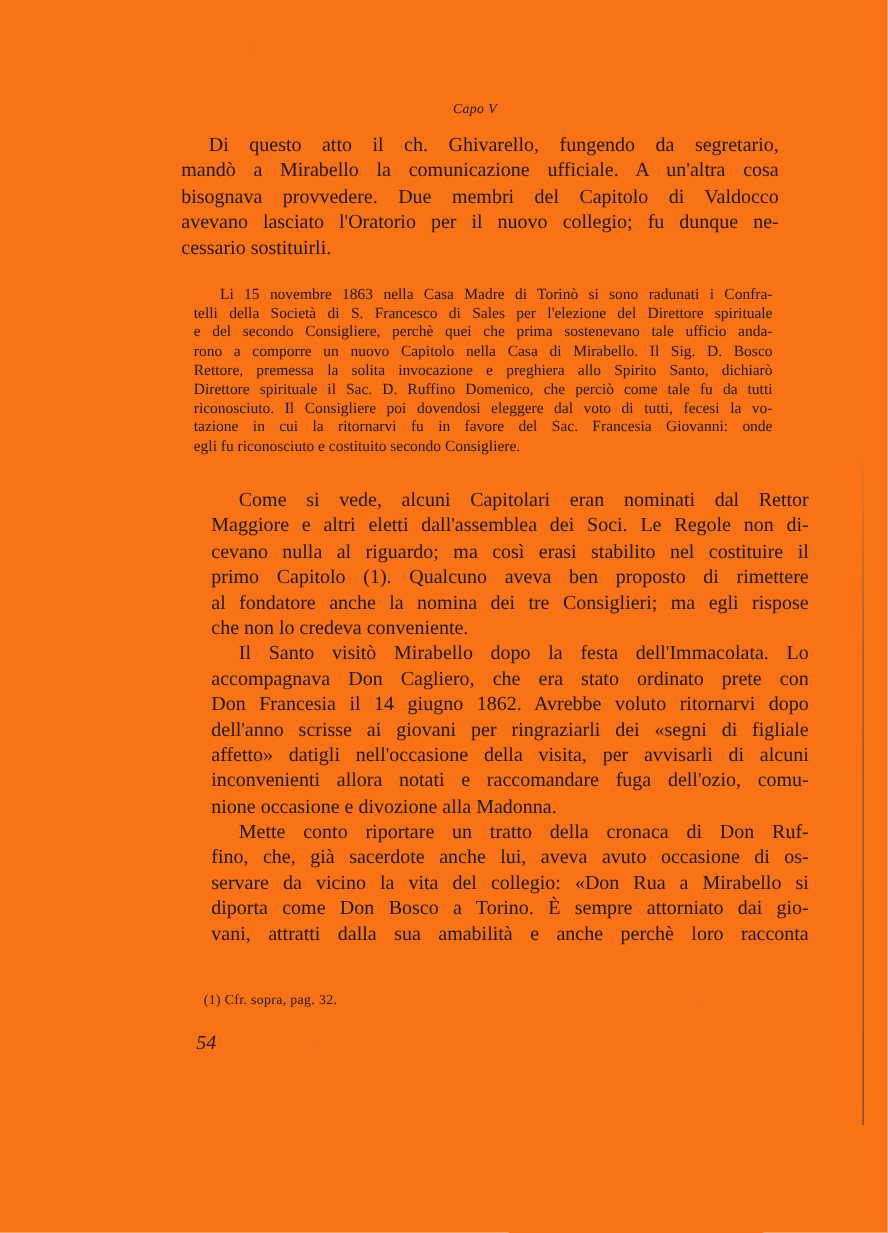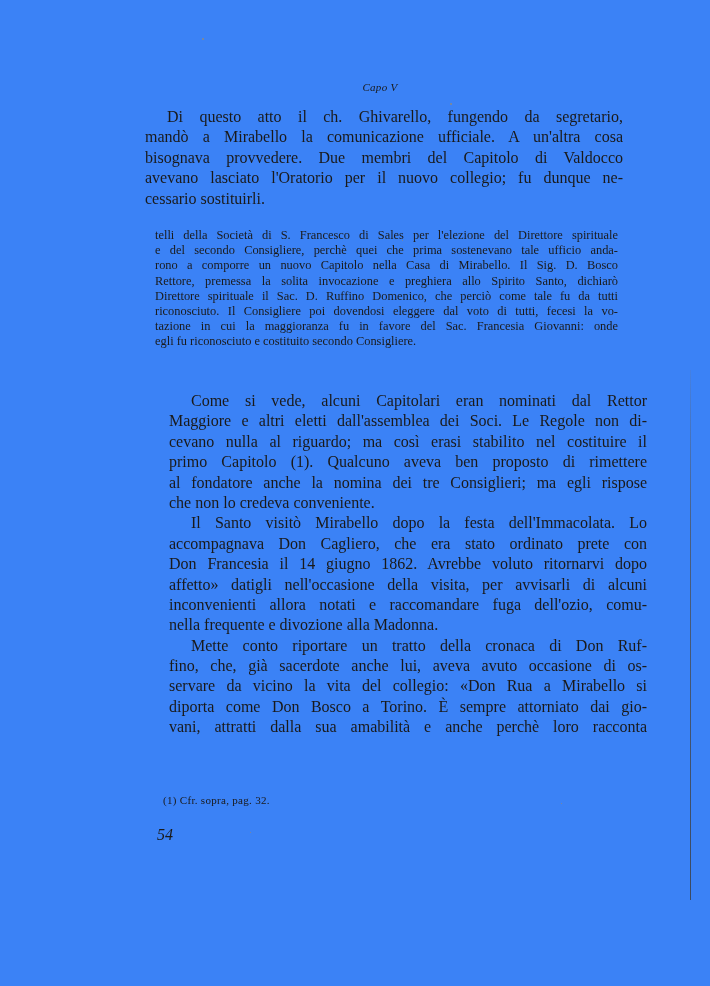--- a/index.html
+++ b/index.html
@@ -12,21 +12,21 @@
     height: 986px;
     position: relative;
     overflow: hidden;
     font-family: "DejaVu Serif", "Liberation Serif", serif;
     color: #1a1a1a;
   }
   .page {
     position: absolute;
     left: 0; top: 0;
     width: 710px; height: 986px;
-    background: #3b82f6;
+    background: #f97316;
   }
   .running-head {
     position: absolute;
     top: 81px;
     left: 0;
     width: 710px;
     text-align: center;
     font-family: "Liberation Serif", serif;
     font-style: italic;
     font-size: 11px;
@@ -113,46 +113,48 @@
 
   <div class="text-block" style="top:107px;">
     <span class="line indent">Di questo atto il ch. Ghivarello, fungendo da segretario,</span>
     <span class="line">mandò a Mirabello la comunicazione ufficiale. A un'altra cosa</span>
     <span class="line">bisognava provvedere. Due membri del Capitolo di Valdocco</span>
     <span class="line">avevano lasciato l'Oratorio per il nuovo collegio; fu dunque ne-</span>
     <span class="line last">cessario sostituirli.</span>
   </div>
 
   <div class="quote-block">
+    <span class="qline indent">Li 15 novembre 1863 nella Casa Madre di Torinò si sono radunati i Confra-</span>
     <span class="qline">telli della Società di S. Francesco di Sales per l'elezione del Direttore spirituale</span>
     <span class="qline">e del secondo Consigliere, perchè quei che prima sostenevano tale ufficio anda-</span>
     <span class="qline">rono a comporre un nuovo Capitolo nella Casa di Mirabello. Il Sig. D. Bosco</span>
     <span class="qline">Rettore, premessa la solita invocazione e preghiera allo Spirito Santo, dichiarò</span>
     <span class="qline">Direttore spirituale il Sac. D. Ruffino Domenico, che perciò come tale fu da tutti</span>
     <span class="qline">riconosciuto. Il Consigliere poi dovendosi eleggere dal voto di tutti, fecesi la vo-</span>
-    <span class="qline">tazione in cui la maggioranza fu in favore del Sac. Francesia Giovanni: onde</span>
+    <span class="qline">tazione in cui la ritornarvi fu in favore del Sac. Francesia Giovanni: onde</span>
     <span class="qline last">egli fu riconosciuto e costituito secondo Consigliere.</span>
   </div>
 
   <div class="text-block" style="top:391px;margin-left:24px;">
     <div>
       <span class="line indent">Come si vede, alcuni Capitolari eran nominati dal Rettor</span>
       <span class="line">Maggiore e altri eletti dall'assemblea dei Soci. Le Regole non di-</span>
       <span class="line">cevano nulla al riguardo; ma così erasi stabilito nel costituire il</span>
       <span class="line">primo Capitolo (1). Qualcuno aveva ben proposto di rimettere</span>
       <span class="line">al fondatore anche la nomina dei tre Consiglieri; ma egli rispose</span>
       <span class="line last">che non lo credeva conveniente.</span>
     </div>
     <div>
       <span class="line indent">Il Santo visitò Mirabello dopo la festa dell'Immacolata. Lo</span>
       <span class="line">accompagnava Don Cagliero, che era stato ordinato prete con</span>
       <span class="line">Don Francesia il 14 giugno 1862. Avrebbe voluto ritornarvi dopo</span>
+      <span class="line">dell'anno scrisse ai giovani per ringraziarli dei «segni di figliale</span>
       <span class="line">affetto» datigli nell'occasione della visita, per avvisarli di alcuni</span>
       <span class="line">inconvenienti allora notati e raccomandare fuga dell'ozio, comu-</span>
-      <span class="line last">nella frequente e divozione alla Madonna.</span>
+      <span class="line last">nione occasione e divozione alla Madonna.</span>
     </div>
     <div>
       <span class="line indent">Mette conto riportare un tratto della cronaca di Don Ruf-</span>
       <span class="line">fino, che, già sacerdote anche lui, aveva avuto occasione di os-</span>
       <span class="line">servare da vicino la vita del collegio: «Don Rua a Mirabello si</span>
       <span class="line">diporta come Don Bosco a Torino. È sempre attorniato dai gio-</span>
       <span class="line">vani, attratti dalla sua amabilità e anche perchè loro racconta</span>
     </div>
   </div>
 

